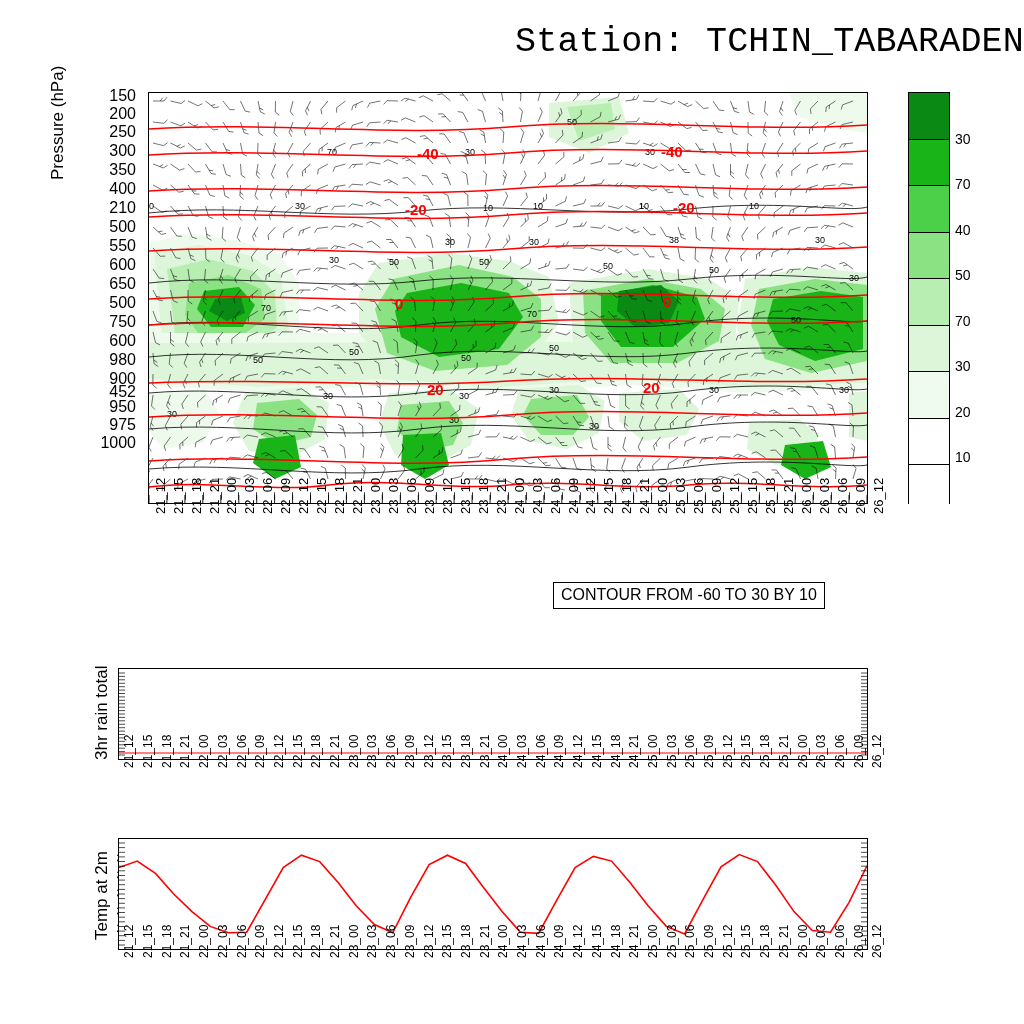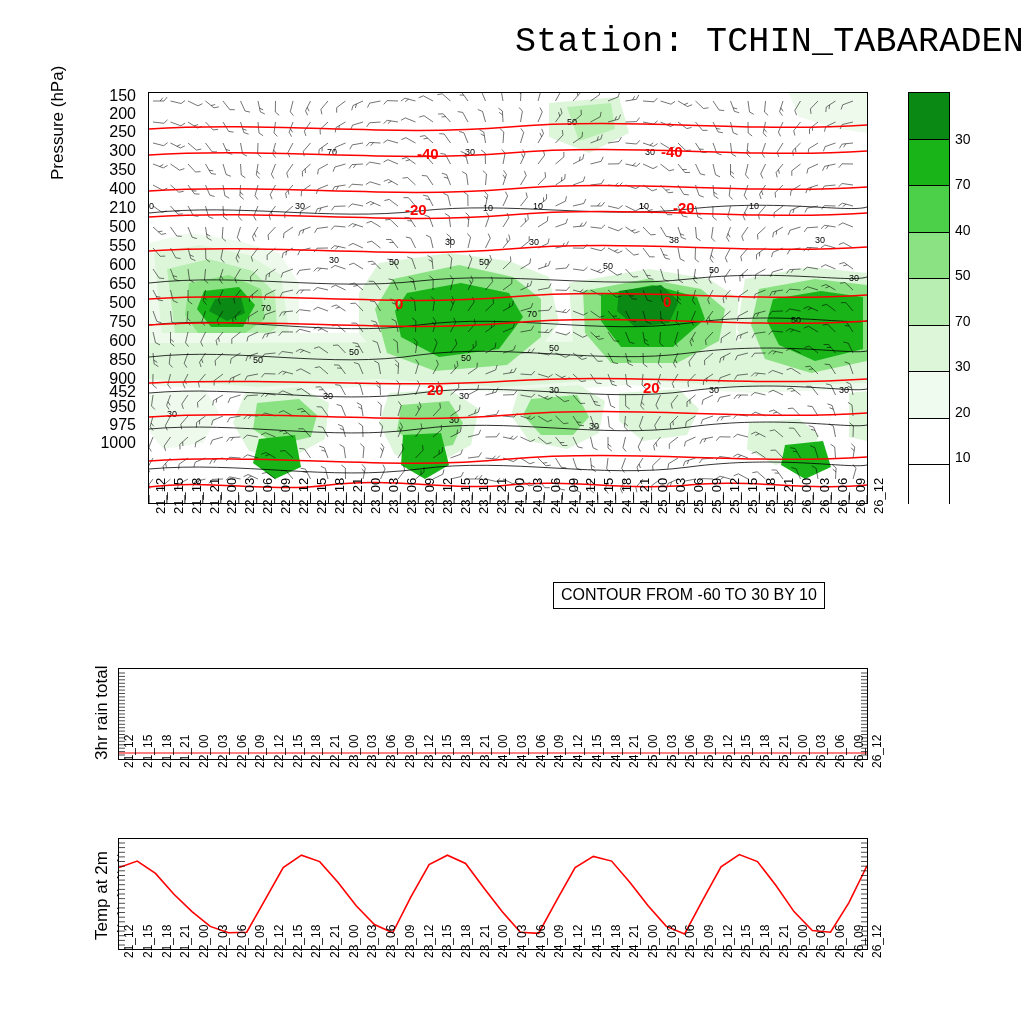--- a/index.html
+++ b/index.html
@@ -40,21 +40,21 @@
     <div class="ytick" style="top: 70px; margin-left: 24px;">350</div>
     <div class="ytick" style="top: 89px;">400</div>
     <div class="ytick" style="top: 108px;">210</div>
     <div class="ytick" style="top: 127px;">500</div>
     <div class="ytick" style="top: 146px;">550</div>
     <div class="ytick" style="top: 165px;">600</div>
     <div class="ytick" style="top: 184px;">650</div>
     <div class="ytick" style="top: 203px;">500</div>
     <div class="ytick" style="top: 222px;">750</div>
     <div class="ytick" style="top: 241px;">600</div>
-    <div class="ytick" style="top: 260px;">850</div>
+    <div class="ytick" style="top: 260px;">980</div>
     <div class="ytick" style="top: 279px;">900</div>
     <div class="ytick" style="top: 292px;">452</div>
     <div class="ytick" style="top: 307px;">950</div>
     <div class="ytick" style="top: 325px;">975</div>
     <div class="ytick" style="top: 343px;">1000</div>
   </div>
 
 <div id="main-panel">
   <svg id="main-svg" width="718" height="410" viewBox="0 0 718 410">
     <defs>

